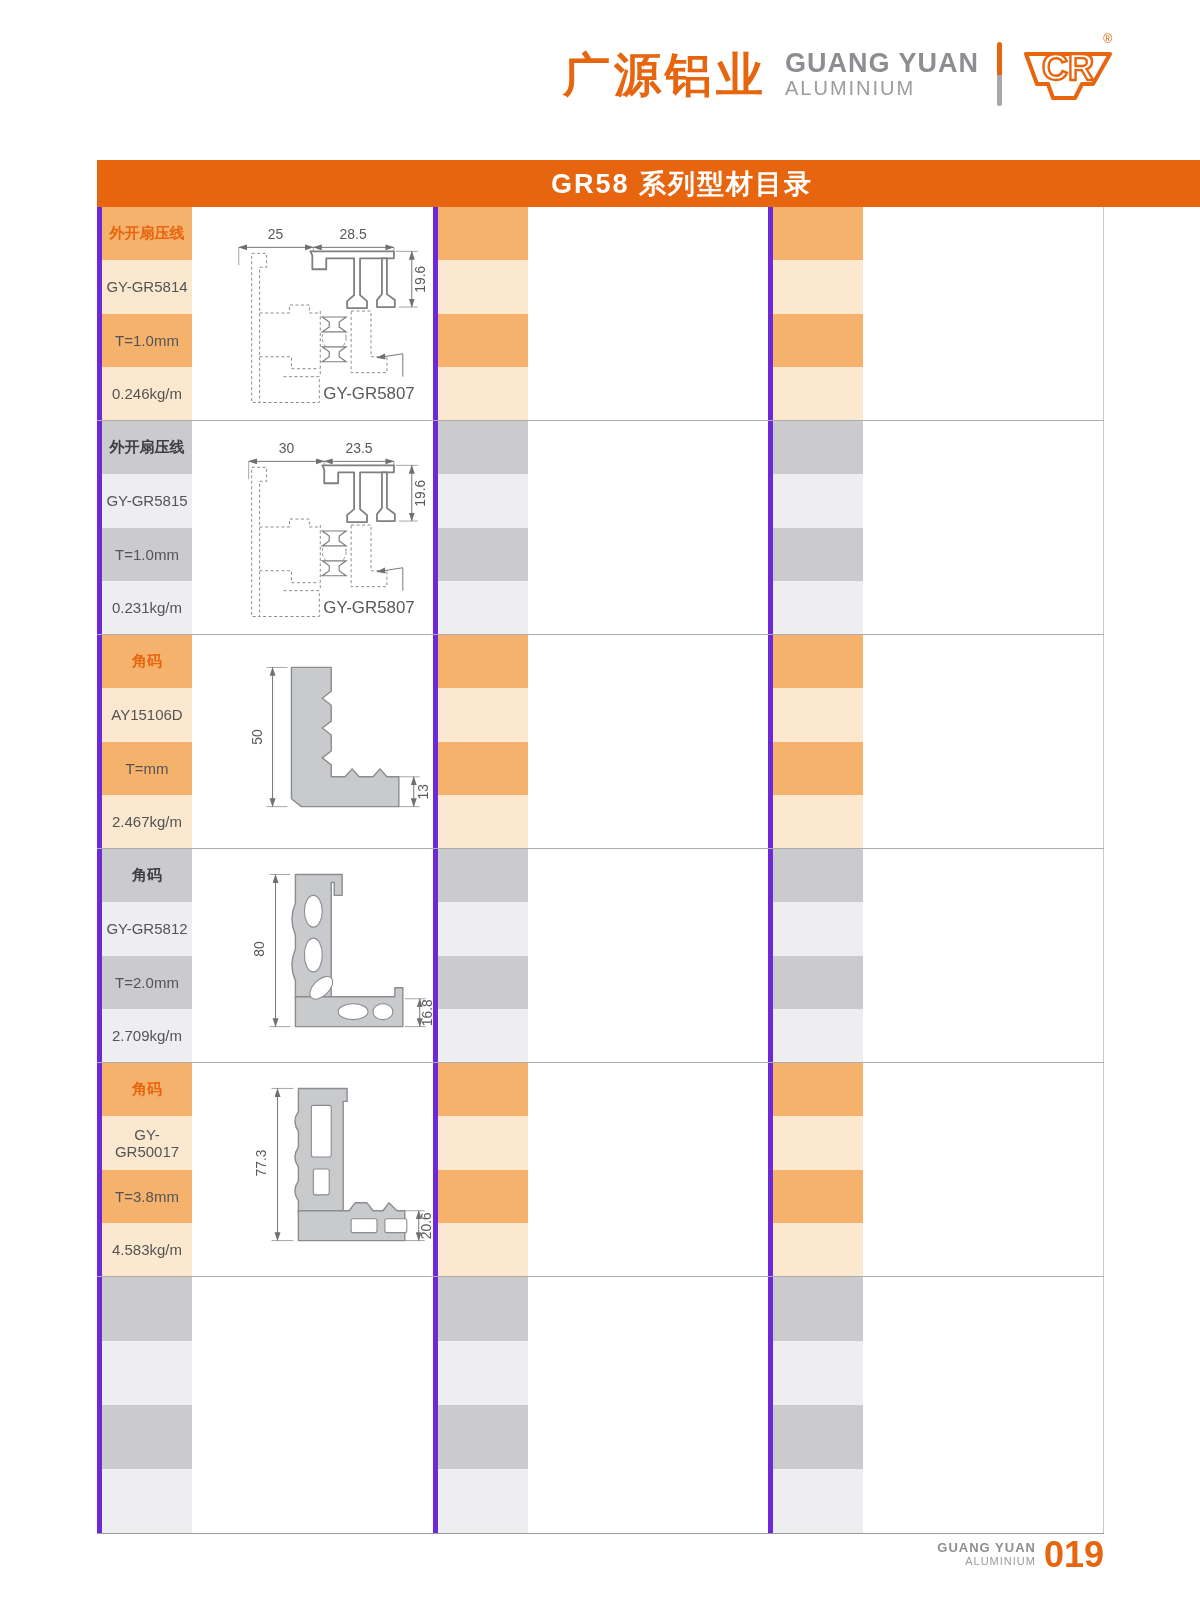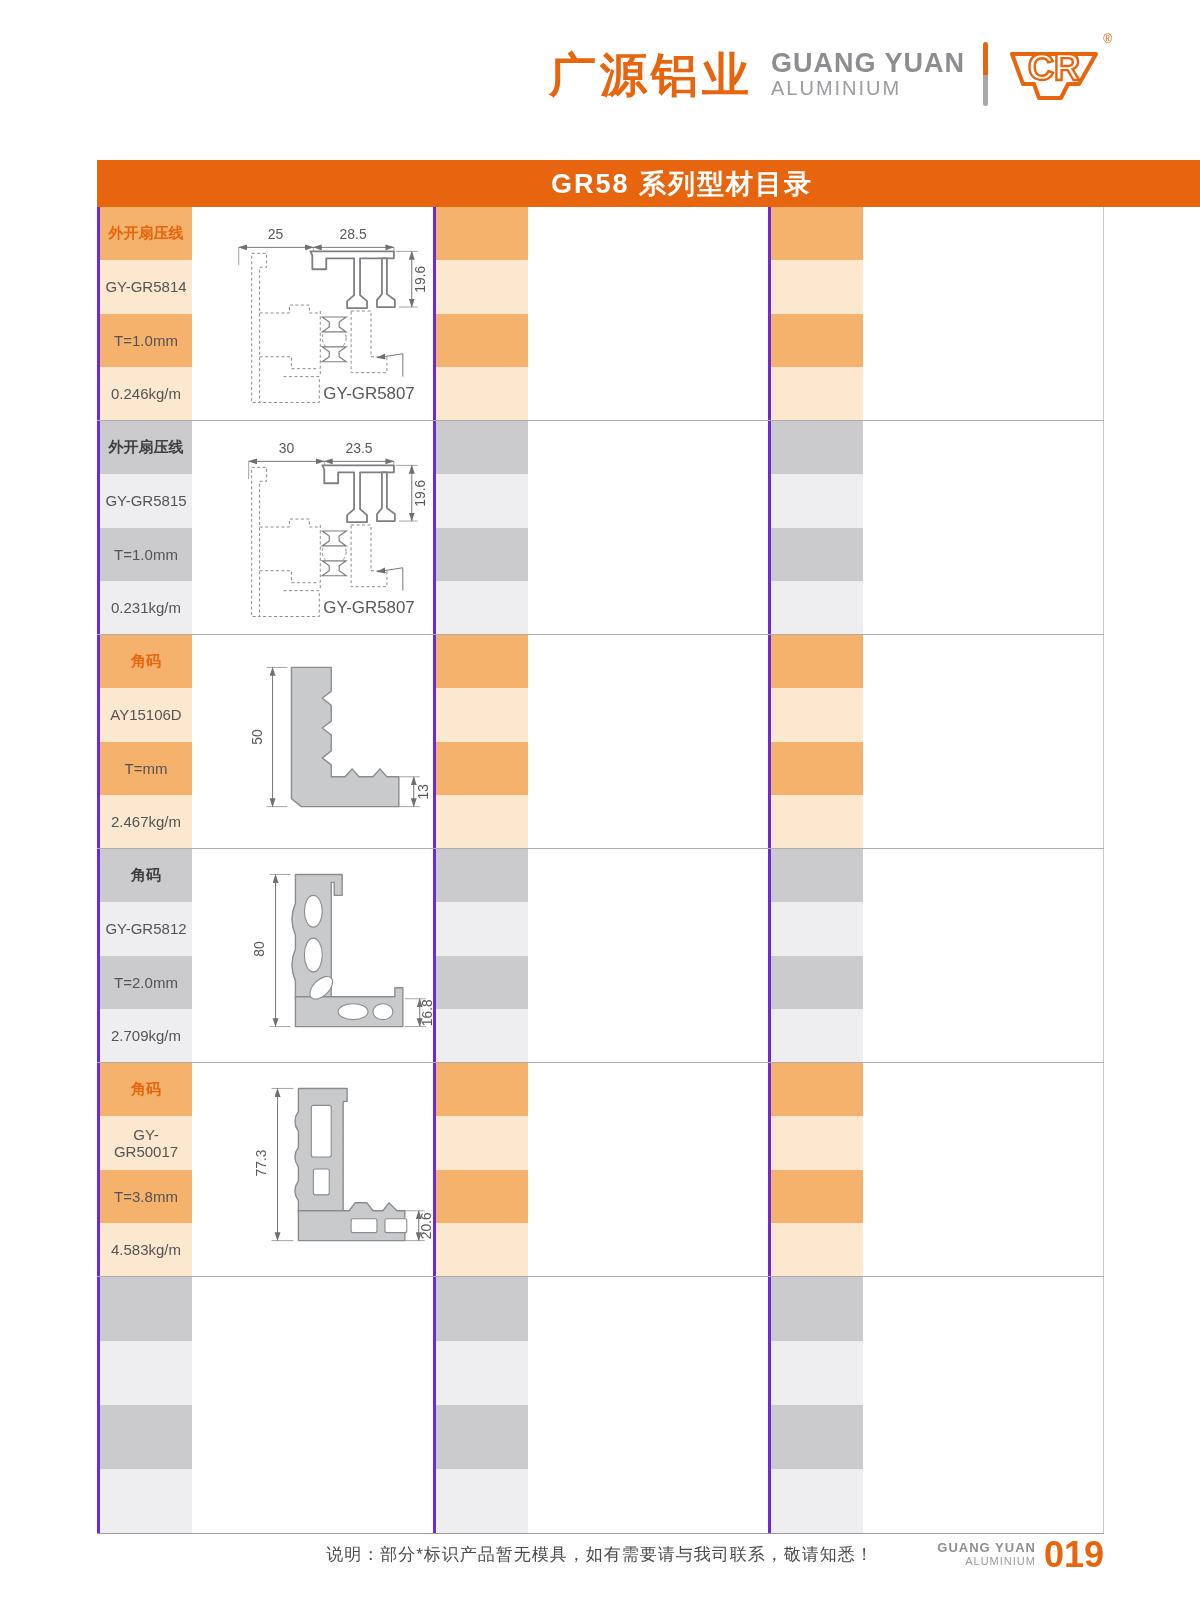--- a/index.html
+++ b/index.html
@@ -2,21 +2,21 @@
 <html><head>
 <meta charset="utf-8">
 <style>
   html,body { margin:0; padding:0; background:#ffffff; }
   .page {
     position:relative; width:1200px; height:1617px; background:#ffffff;
     font-family:"Liberation Sans", sans-serif; overflow:hidden;
   }
 
   
-  .brand { position:absolute; top:40px; right:98px; display:flex; align-items:center; gap:18px; }
+  .brand { position:absolute; top:40px; right:84px; display:flex; align-items:center; gap:18px; }
   .brand-cn { color:#E8650F; font-size:47px; font-weight:bold; letter-spacing:4px; line-height:1; }
   .brand-en { display:flex; flex-direction:column; line-height:1.05; }
   .brand-en-top { color:#8D8E91; font-size:27px; font-weight:bold; letter-spacing:1px; }
   .brand-en-bot { color:#9B9CA0; font-size:20px; letter-spacing:2px; }
   .brand-divider { width:5px; height:64px; border-radius:3px;
     background:linear-gradient(#E8650F 0 52%, #A7A8AB 52% 100%); }
   .brand-emblem { width:96px; height:68px; position:relative; }
   .brand-reg { position:absolute; top:32px; right:88px; color:#E8650F; font-size:12px; }
 
   
@@ -28,21 +28,21 @@
 
   
   .catalog {
     position:absolute; left:97px; top:207px; width:1007px;
     border-bottom:1px solid #9B9B9E; box-sizing:border-box;
   }
   .block { display:grid; grid-template-columns:95px 1fr 95px 1fr 95px 1fr; }
   .block + .block { border-top:1px solid #ADADAF; }
   .h213 { height:213px; }
   .h256 { height:256px; }
-  .labels { display:flex; flex-direction:column; border-left:3px solid #6d28d9; box-sizing:border-box; }
+  .labels { display:flex; flex-direction:column; border-left:5px solid #6d28d9; box-sizing:border-box; }
   .block > .drawing:last-child { border-right:1px solid #C9C9CC; box-sizing:border-box; }
   .cell { flex:1; display:flex; align-items:center; justify-content:center;
           font-size:15px; color:#545456; text-align:center; padding:0 2px; }
   .t-orange .cell:nth-child(odd)  { background:#F5B26C; }
   .t-orange .cell:nth-child(even) { background:#FBE8CF; }
   .t-gray   .cell:nth-child(odd)  { background:#CBCBCE; }
   .t-gray   .cell:nth-child(even) { background:#EEEEF0; }
   .cell.cat { font-weight:bold; }
   .t-orange .cell.cat { color:#E8650F; }
   .t-gray   .cell.cat { color:#3E3E40; }
@@ -378,21 +378,20 @@
         <div class="cell"></div>
           <div class="cell"></div>
         <div class="cell"></div>
           <div class="cell"></div>
       </div>
       <div class="drawing"></div>
     </div>
 
   </div>
 
-  <div class="footer-note">说明：部分*标识产品暂无模具，如有需要请与我司联系，敬请知悉！</div>
   <div class="footer-brand">
     <div class="footer-brand-txt">
       <span class="fb-top">GUANG YUAN</span>
       <span class="fb-bot">ALUMINIUM</span>
     </div>
     <span class="fb-page">019</span>
   </div>
 
 </div>
 

